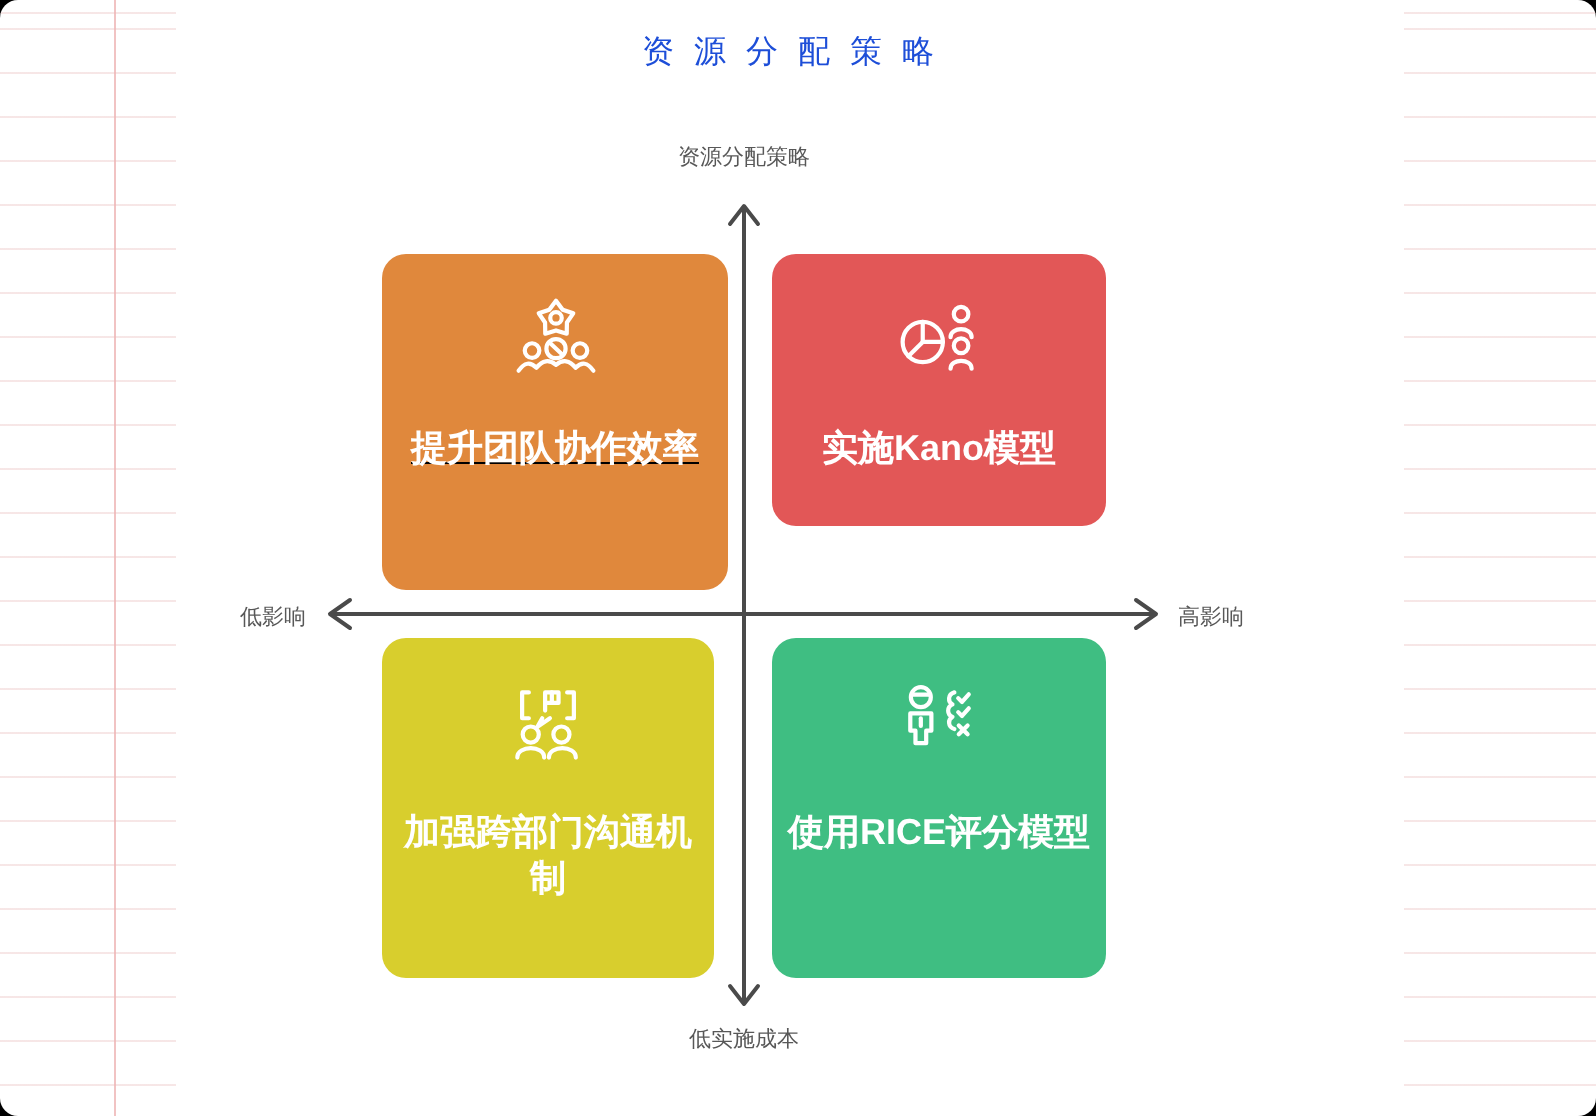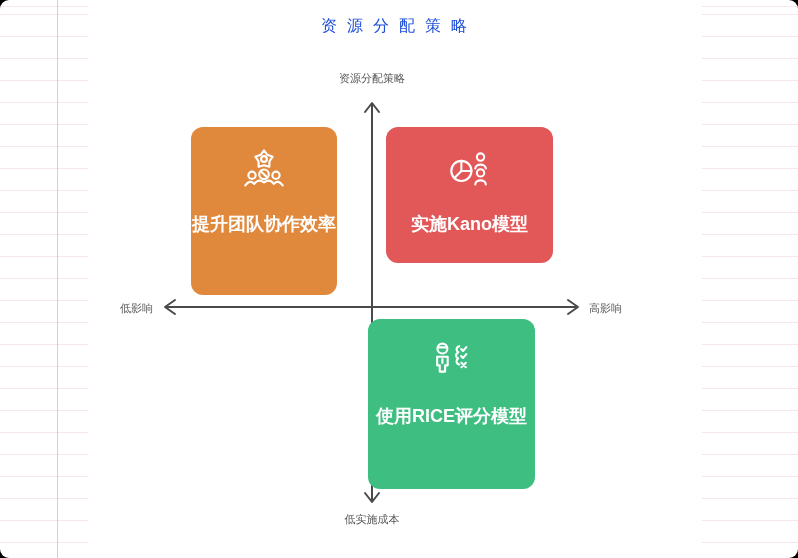--- a/index.html
+++ b/index.html
@@ -32,24 +32,24 @@
   }
   .axis-label.top{left:372px;top:71px;transform:translateX(-50%);}
   .axis-label.bottom{left:372px;top:512px;transform:translateX(-50%);}
   .axis-label.left{left:155px;top:301px;transform:translateX(-100%);padding-right:2px;}
   .axis-label.right{left:589px;top:301px;text-align:right;}
   .quad{
     position:absolute;border-radius:12px;
     display:flex;flex-direction:column;align-items:center;
     padding-top:18px;box-sizing:border-box;
   }
-  .quad.tl{left:191px;top:127px;width:146px;height:168px;}
+  .quad.tl{left:191px;top:127px;width:173px;height:168px;text-decoration:underline;}
   .quad.tr{left:386px;top:127px;width:167px;height:136px;}
   .quad.bl{left:191px;top:319px;width:166px;height:170px;}
-  .quad.br{left:368px;top:319px;width:167px;height:170px;}
+  .quad.br{left:386px;top:319px;width:167px;height:170px;}
   .quad .icon{width:46px;height:46px;margin-top:2px;}
   .quad .icon svg{width:46px;height:46px;display:block;
     stroke:#fff;fill:none;stroke-width:2.2;stroke-linecap:round;stroke-linejoin:round;}
   .quad .label{
     margin-top:20px;max-width:152px;text-align:center;
     color:#fff;font-size:18px;font-weight:700;line-height:1.3;
   }
 </style>
 </head>
 <body>
@@ -102,20 +102,36 @@
         <path d="M15 25 L7.5 32.5"></path>
         <circle cx="35" cy="10.5" r="3.8"></circle>
         <path d="M29.5 22.5 c0 -5.5 11 -5.5 11 0"></path>
         <circle cx="35" cy="27" r="3.8"></circle>
         <path d="M29.5 39 c0 -5.5 11 -5.5 11 0"></path>
       </svg>
     </span>
     <div class="label">实施Kano模型</div>
   </div>
 
+  <div class="quad bl" style="background-color: rgb(216, 206, 45);">
+    <span class="icon">
+      <svg viewBox="0 0 48 48">
+        <path d="M14 7.5 H10.5 V21 H14"></path>
+        <path d="M34 7.5 H37.5 V21 H34"></path>
+        <path d="M22.5 17 V7.5 H29.5 V13 H22.5"></path>
+        <path d="M26 7.5 V13"></path>
+        <path d="M21 21 L18.5 25.5 L25 21"></path>
+        <circle cx="15" cy="29.5" r="4.2"></circle>
+        <circle cx="31" cy="29.5" r="4.2"></circle>
+        <path d="M8 41.5 C8 35 22 35 22 41.5"></path>
+        <path d="M24.5 41.5 C24.5 35 38.5 35 38.5 41.5"></path>
+      </svg>
+    </span>
+    <div class="label">加强跨部门沟通机制</div>
+  </div>
 
   <div class="quad br" style="background-color: rgb(63, 190, 130);">
     <span class="icon">
       <svg viewBox="0 0 48 48">
         <circle cx="14" cy="10" r="5.2"></circle>
         <path d="M9.3 8.7 H18.7"></path>
         <path d="M8.5 18.5 H19.5 V27.5 H16.8 V34 H11.2 V27.5 H8.5 Z"></path>
         <path d="M14 21 V25"></path>
         <path d="M31.5 7.5 C28 8.5 28 12.5 30.5 13.8 C27.5 15.2 27.5 19 30.5 20.3 C28 21.6 28 25.6 31.5 26.6"></path>
         <path d="M33.5 10.5 l2 2 3.5 -4"></path>

